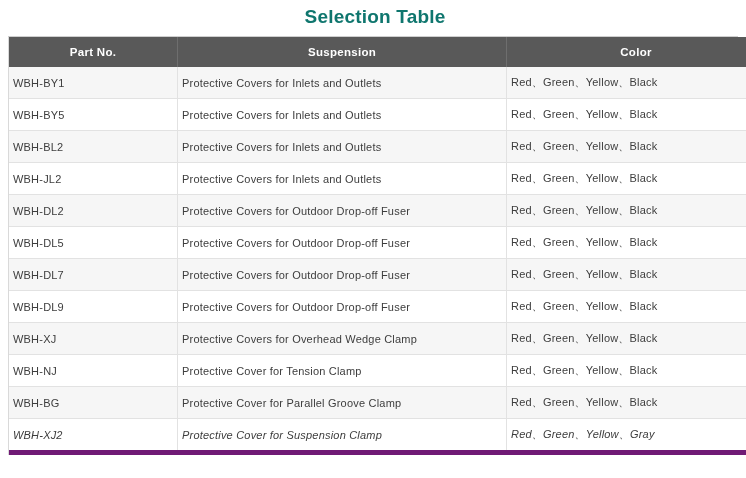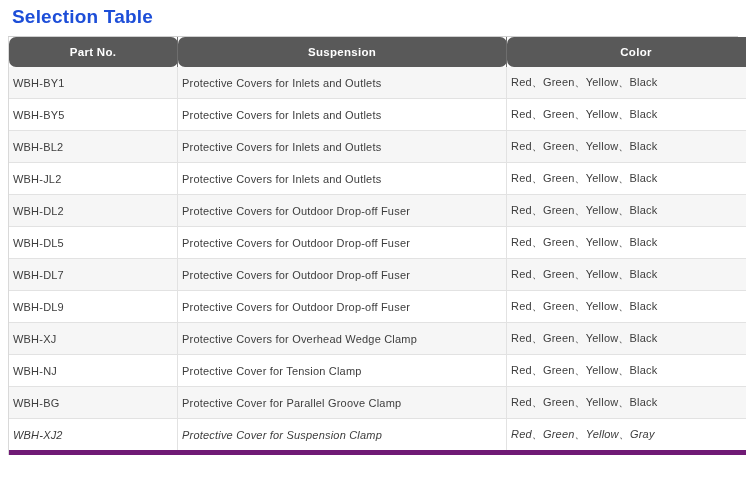--- a/index.html
+++ b/index.html
@@ -17,24 +17,25 @@
   .page {
     position: relative;
     width: 746px;
     height: 478px;
     box-sizing: border-box;
     padding: 0 8px;
   }
   .title {
     font-size: 19px;
     font-weight: bold;
-    color: #1d4ed8;
+    color: #0f766e;
     letter-spacing: 0.2px;
     padding: 6px 0 8px 4px;
     margin: 0;
+    text-align: center;
   }
   .title-rule {
     height: 1px;
     background: #cfcfcf;
     margin: 0 0 0 0;
   }
   table.selection {
     border-collapse: collapse;
     width: 730px;
     table-layout: fixed;
@@ -42,21 +43,20 @@
   }
   table.selection th {
     background: #595959;
     color: #ffffff;
     font-size: 11.5px;
     font-weight: bold;
     padding: 9px 4px;
     text-align: center;
     border-right: 1px solid #6e6e6e;
     letter-spacing: 0.3px;
-    border-radius: 7px;
   }
   table.selection th:last-child {
     border-right: none;
   }
   table.selection td {
     font-size: 11px;
     color: #3d3d3d;
     padding: 8px 4px;
     border-bottom: 1px solid #e2e2e2;
     border-right: 1px solid #e2e2e2;

